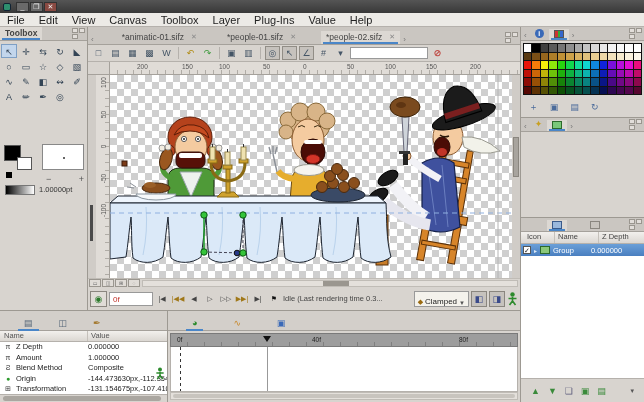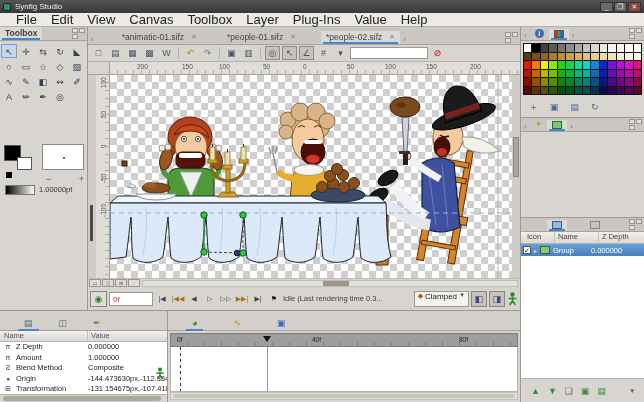--- a/index.html
+++ b/index.html
@@ -5,21 +5,21 @@
   * { margin:0; padding:0; box-sizing:border-box; }
   html,body { width:644px; height:402px; overflow:hidden; background:#d8d4cf;
     font-family:"Liberation Sans", sans-serif; color:#222; }
   .titlebar { height:13px; background:linear-gradient(#555,#383838); display:flex; align-items:center;
     padding:0 3px; color:#eee; font-size:8px; }
   .app-logo { width:8px; height:8px; border-radius:2px; background:#2e8f6e; margin-right:4px; border:1px solid #123; }
   .title-text { flex:1; }
   .winbtn { width:13px; height:10px; background:#6a6a6a; border:1px solid #333; color:#eee; font-size:7px;
     line-height:8px; text-align:center; margin-left:1px; }
   .winbtn.close { background:#8a4a42; }
-  .menubar { height:14px; background:#eceae6; border-bottom:1px solid #b5b1ac; display:flex; align-items:center; font-size:13px;padding-left:9px; }
+  .menubar { height:14px; background:#eceae6; border-bottom:1px solid #b5b1ac; display:flex; align-items:center; font-size:11px; }
   .menu-item { padding:0 7px; height:100%; line-height:14px; }
   .main { display:flex; height:375px; }
   .west { width:520px; display:flex; flex-direction:column; }
   .north { height:283px; display:flex; }
   .south { height:92px; display:flex; border-top:1px solid #9d9992; }
   .right-col { width:124px; border-left:1px solid #9d9992; display:flex; flex-direction:column; background:#d8d4cf; }
 
   
   .ptabbar { display:flex; align-items:flex-end; background:#cac6c1; border-bottom:1px solid #a5a19b; position:relative; }
   .ptab { padding:1px 5px 2px; font-size:8.5px; color:#444; position:relative; display:flex; align-items:center; gap:3px; }
@@ -77,21 +77,21 @@
   .hscrollrow { height:9px; display:flex; align-items:center; background:#d8d4cf; border-top:1px solid #c0bcb6; }
   .minib { width:12px; height:8px; margin-left:1px; background:#e0dcd7; border:1px solid #9a968f; font-size:5px; line-height:6px; text-align:center; color:#666; }
   .htrack { flex:1; height:7px; margin:0 2px; background:#e4e0db; border:1px solid #c0bcb6; position:relative; }
   .htrack i { position:absolute; left:180px; width:26px; top:0; height:5px; background:#9a968f; }
   .seekbar { height:23px; display:flex; align-items:center; gap:2px; padding:0 2px; background:#d8d4cf; }
   .animbtn { width:17px; height:16px; border:1px solid #8a867f; background:#e0dcd7; text-align:center; line-height:15px; font-size:9px; color:#2c7a2c; }
   .timefield { width:44px; height:14px; border:1px solid #999; background:#fff; color:#c03028; font-size:8px; padding-left:3px; line-height:13px; }
   .transport { font-size:7px; color:#444; min-width:14px; text-align:center; height:14px; line-height:14px; }
   .transport.key { color:#a07818; }
   .statustext { font-size:7.5px; color:#444; flex:1; white-space:nowrap; overflow:hidden; }
-  .interp { display:flex; align-items:flex-start; gap:2px; height:16px; border:1px solid #999; background:#f4f2ec; font-size:8px; padding:0 3px; }
+  .interp { display:flex; align-items:flex-end; gap:2px; height:16px; border:1px solid #999; background:#f4f2ec; font-size:8px; padding:0 3px; }
   .interp .d { color:#9a6a10; font-size:7px; } .interp .c { font-size:6px; color:#555; }
   .onionbtn { width:16px; height:16px; border:1px solid #8a867f; background:#c6c2bd; color:#3a4a8a; font-size:9px; text-align:center; line-height:14px; }
   .figure { color:#2c8a2c; font-size:10px; line-height:10px; }
 
   
   .params { width:168px; background:#d8d4cf; border-right:1px solid #9d9992; display:flex; flex-direction:column; position:relative; }
   .paramtabs { height:20px; display:flex; align-items:flex-end; justify-content:flex-start; gap:14px; padding:0 18px; background:#d3cfca; border-bottom:1px solid #a5a19b; }
   .ptabicon { position:relative; font-size:9px; padding:2px 6px; color:#567; }
   .ptabicon.active:after { content:""; position:absolute; left:0; right:0; bottom:-1px; height:2px; background:#4a86c8; }
   .ptabicon.brown { color:#a3772a; }
@@ -150,21 +150,20 @@
   .layerrow .zd { margin-left:14px; }
   .layertools { height:24px; display:flex; align-items:center; gap:8px; padding:0 10px; border-top:1px solid #b5b1ac; }
   .layertools .t { font-size:9px; color:#3a8a3a; }
   .layertools .t.caret { color:#555; font-size:7px; margin-left:auto; }
 </style>
 </head>
 <body>
 
 <div class="titlebar">
   <span class="app-logo"></span>
-  <span class="title-text">Synfig Studio</span>
   <span class="winbtn">_</span>
   <span class="winbtn">❐</span>
   <span class="winbtn close">✕</span>
 </div>
 
 <div class="menubar">
   <span class="menu-item">File</span>
   <span class="menu-item">Edit</span>
   <span class="menu-item">View</span>
   <span class="menu-item">Canvas</span>

